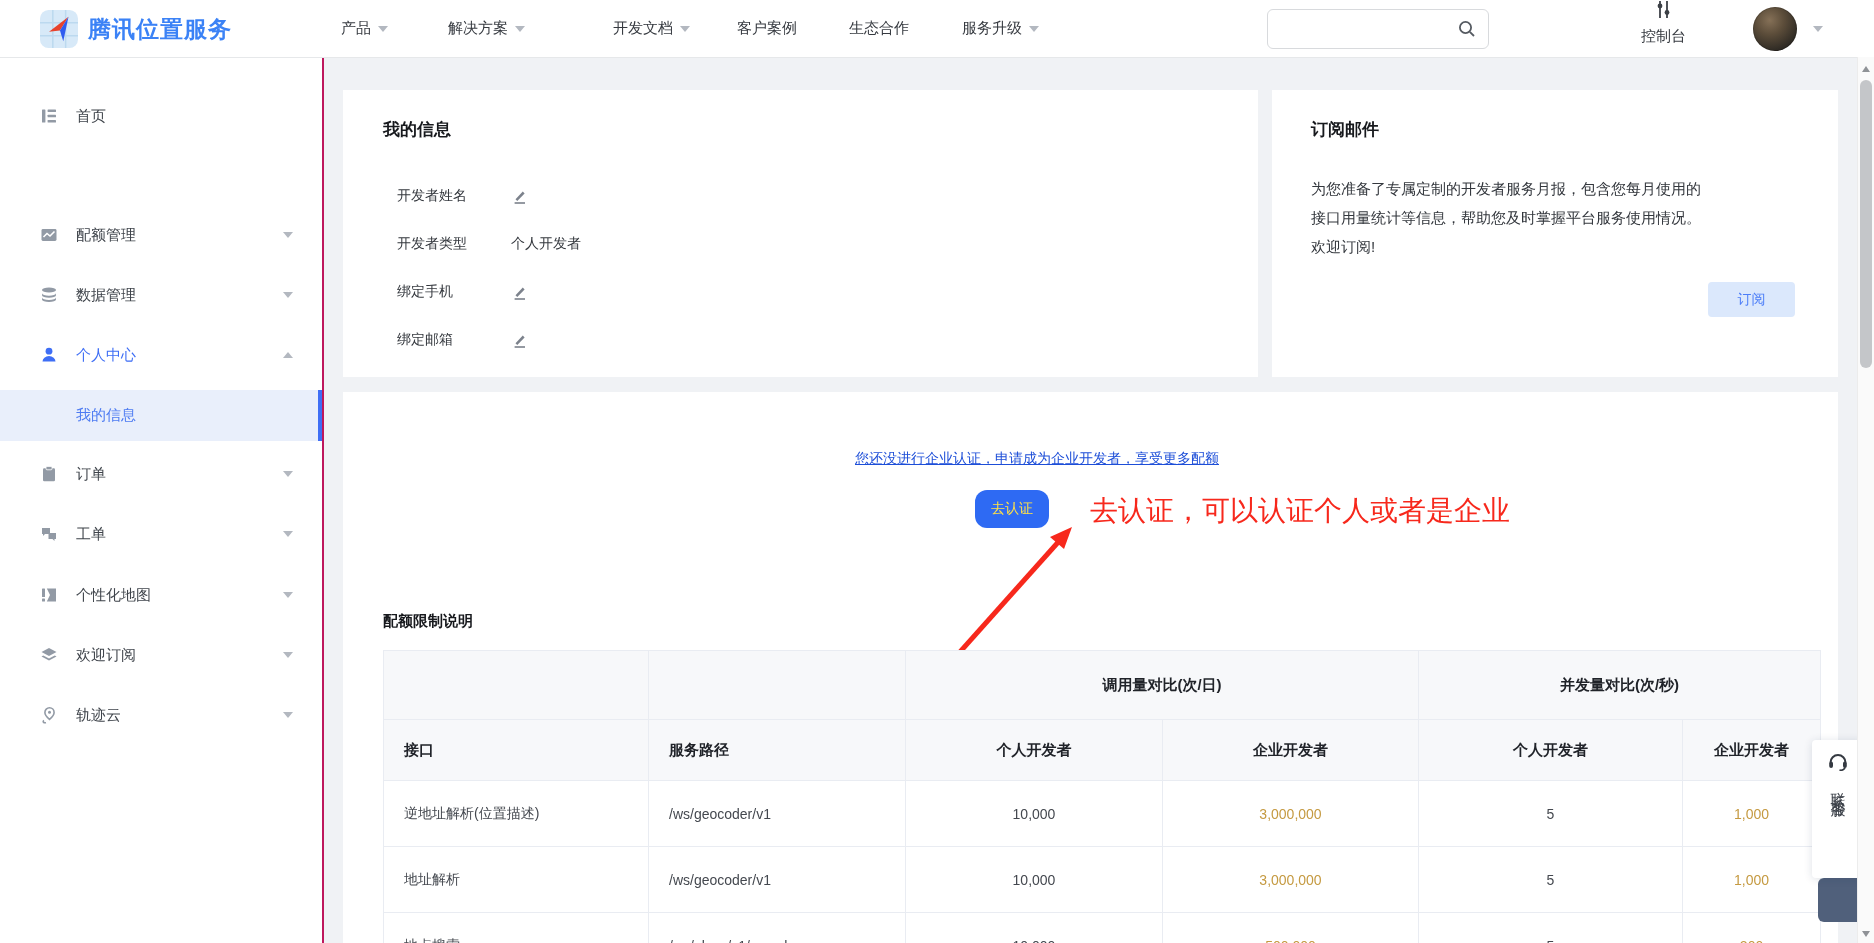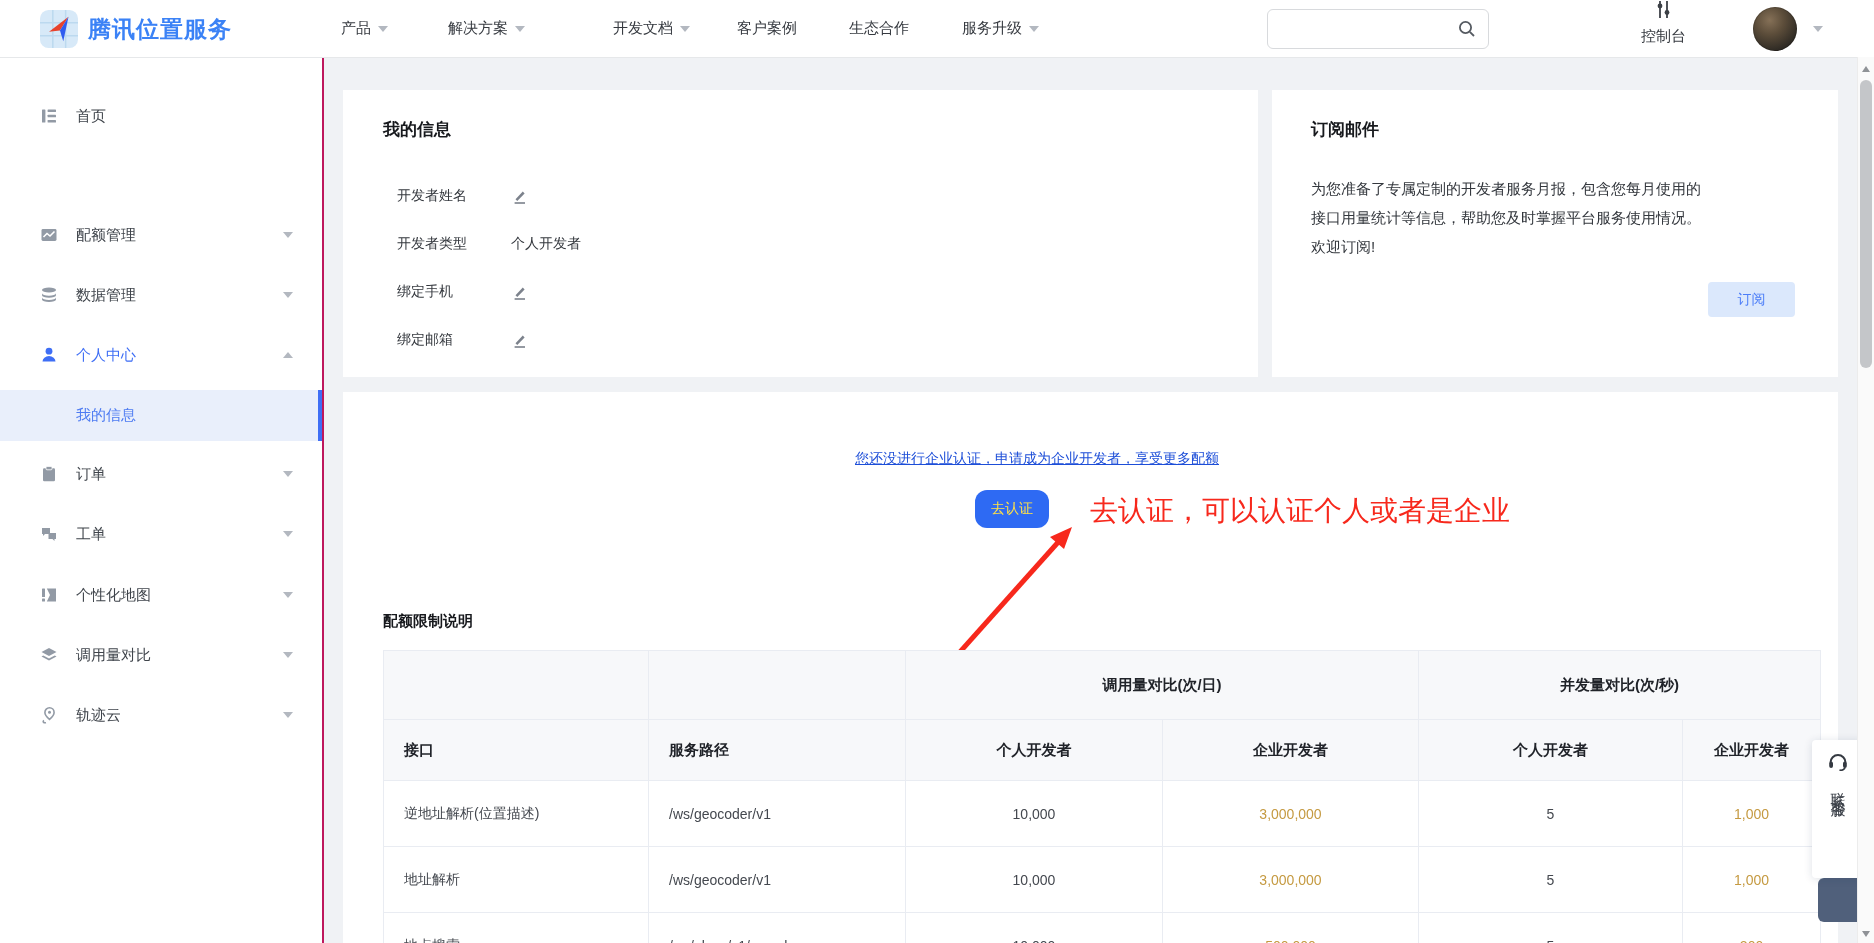--- a/index.html
+++ b/index.html
@@ -250,21 +250,21 @@
       <span class="cr caret-down"></span>
     </div>
 
     <div class="side-item" style="top:573px">
       <span class="ic">
         <svg width="18" height="18" viewBox="0 0 18 18" fill="#929aa5">
           <path d="M9 2 L16.5 6 L9 10 L1.5 6 Z"></path>
           <path d="M3.2 9.5 L9 12.6 L14.8 9.5 L16.5 10.5 L9 14.6 L1.5 10.5 Z"></path>
         </svg>
       </span>
-      <span class="lb">调用量对比</span>
+      <span class="lb">欢迎订阅</span>
       <span class="cr caret-down"></span>
     </div>
 
     <div class="side-item" style="top:633px">
       <span class="ic">
         <svg width="18" height="18" viewBox="0 0 18 18" fill="none" stroke="#929aa5" stroke-width="1.6">
           <path d="M9.5 1.8 a4.6 4.6 0 0 1 4.6 4.6 c0 3-4.6 7-4.6 7 s-4.6-4-4.6-7 a4.6 4.6 0 0 1 4.6-4.6 Z"></path>
           <circle cx="9.5" cy="6.2" r="1.5" fill="#929aa5" stroke="none"></circle>
           <path d="M4 14.5 c-2 1.4 0 2.6 2 2.2"></path>
         </svg>

